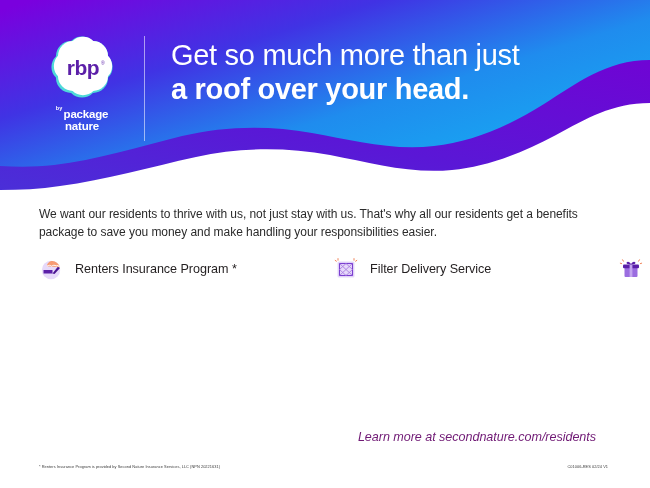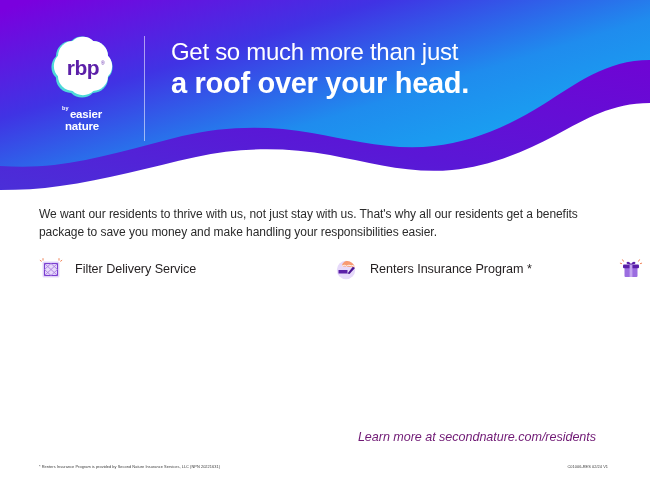--- a/index.html
+++ b/index.html
@@ -81,21 +81,21 @@
     flex: 0 0 auto;
   }
 
   
   .headline {
     margin-left: 26px;
     padding-top: 8px;
     color: #ffffff;
   }
   .headline .line1 {
-    font-size: 24px;
+    font-size: 29px;
     font-weight: 400;
     letter-spacing: -0.3px;
     line-height: 1.18;
     white-space: nowrap;
   }
   .headline .line2 {
     font-size: 29px;
     font-weight: 700;
     letter-spacing: -0.3px;
     line-height: 1.18;
@@ -244,61 +244,61 @@
               <g fill="#ffffff" transform="translate(1,-1)">
                 <rect x="-25" y="-25" width="50" height="50" rx="15"></rect>
                 <rect x="-25" y="-25" width="50" height="50" rx="15" transform="rotate(45)"></rect>
               </g>
             </g>
             <text x="34" y="41" text-anchor="middle" font-family="Liberation Sans, sans-serif" font-size="21" font-weight="700" fill="#5b1fa8" letter-spacing="-0.5">rbp</text>
             <text x="52" y="31" font-family="Liberation Sans, sans-serif" font-size="5" fill="#5b1fa8">®</text>
           </svg>
         </div>
         <div class="logo-byline">
-          <span class="byline-by">by</span><span class="byline-main">easier</span>
+          <span class="byline-by">by</span><span class="byline-main">package</span>
           <span class="byline-line2">nature</span>
         </div>
       </div>
 
       <div class="hero-divider"></div>
 
       <div class="headline">
         <div class="line1">Get so much more than just</div>
         <div class="line2">a roof over your head.</div>
       </div>
     </div>
   </div>
 
   <p class="intro">We want our residents to thrive with us, not just stay with us. That's why all our residents get a benefits package to save you money and make handling your responsibilities easier.</p>
 
   <div class="benefits">
-
-    <div class="benefit">
-      <svg class="benefit-icon" viewBox="0 0 24 24">
-        <rect x="3.5" y="4.5" width="17" height="16" rx="1.5" fill="#e6d9fa"></rect>
-        <rect x="5.5" y="6.5" width="13" height="12" fill="none" stroke="#7a3fd0" stroke-width="1.1"></rect>
-        <path d="M5.5,6.5 L18.5,18.5 M18.5,6.5 L5.5,18.5 M12,6.5 L18.5,12.5 M12,6.5 L5.5,12.5 M5.5,12.5 L12,18.5 M18.5,12.5 L12,18.5" stroke="#a97de0" stroke-width=".9" fill="none"></path>
-        <path d="M4,3.2 L4,1.6 M20,3.2 L20,1.6 M2.4,4.2 L1.2,3.4 M21.6,4.2 L22.8,3.4" stroke="#f0845a" stroke-width="1" stroke-linecap="round"></path>
-      </svg>
-      <span class="benefit-label">Filter Delivery Service</span>
-    </div>
 
     <div class="benefit">
       <svg class="benefit-icon" viewBox="0 0 24 24">
         <circle cx="12" cy="13" r="9.2" fill="#e6d9fa"></circle>
         <path d="M4.5,13 L4.5,16.5 L13.5,16.5 L13.5,13 Z" fill="#5b1fa8"></path>
         <path d="M13.5,16.5 L19,9.5 L21,11 L15.5,17 Z" fill="#4a1592"></path>
         <path d="M8,9.2 C8,5.2 12.4,3 15.8,4.6 C19,6.1 20.6,8.4 20.8,10.2 Z" fill="#f79b72"></path>
         <path d="M8,9.2 C9.8,8 11.4,8 12.6,9.2 C13.8,8.1 15.6,7.9 17.2,9 C18.2,8.2 19.8,8.6 20.8,10.2" fill="none" stroke="#ffffff" stroke-width="1"></path>
       </svg>
       <span class="benefit-label">Renters Insurance Program *</span>
     </div>
 
     <div class="benefit">
       <svg class="benefit-icon" viewBox="0 0 24 24">
+        <rect x="3.5" y="4.5" width="17" height="16" rx="1.5" fill="#e6d9fa"></rect>
+        <rect x="5.5" y="6.5" width="13" height="12" fill="none" stroke="#7a3fd0" stroke-width="1.1"></rect>
+        <path d="M5.5,6.5 L18.5,18.5 M18.5,6.5 L5.5,18.5 M12,6.5 L18.5,12.5 M12,6.5 L5.5,12.5 M5.5,12.5 L12,18.5 M18.5,12.5 L12,18.5" stroke="#a97de0" stroke-width=".9" fill="none"></path>
+        <path d="M4,3.2 L4,1.6 M20,3.2 L20,1.6 M2.4,4.2 L1.2,3.4 M21.6,4.2 L22.8,3.4" stroke="#f0845a" stroke-width="1" stroke-linecap="round"></path>
+      </svg>
+      <span class="benefit-label">Filter Delivery Service</span>
+    </div>
+
+    <div class="benefit">
+      <svg class="benefit-icon" viewBox="0 0 24 24">
         <rect x="5.5" y="10.5" width="13" height="9.5" rx="1" fill="#9b6de0"></rect>
         <rect x="4" y="7.5" width="16" height="3.8" rx="1" fill="#5b1fa8"></rect>
         <rect x="10.6" y="7.5" width="2.8" height="12.5" fill="#c3a5ef"></rect>
         <path d="M12,7.4 C11.2,4.8 8.4,4 7.6,5.6 C6.9,7 9.4,7.5 12,7.4 Z" fill="#5b1fa8"></path>
         <path d="M12,7.4 C12.8,4.8 15.6,4 16.4,5.6 C17.1,7 14.6,7.5 12,7.4 Z" fill="#5b1fa8"></path>
         <path d="M4.4,4.2 L3.6,2.8 M19.6,4.2 L20.4,2.8 M2.6,6.6 L1.3,6.2 M21.4,6.6 L22.7,6.2" stroke="#f0845a" stroke-width="1" stroke-linecap="round"></path>
       </svg>
 
     </div>
 

